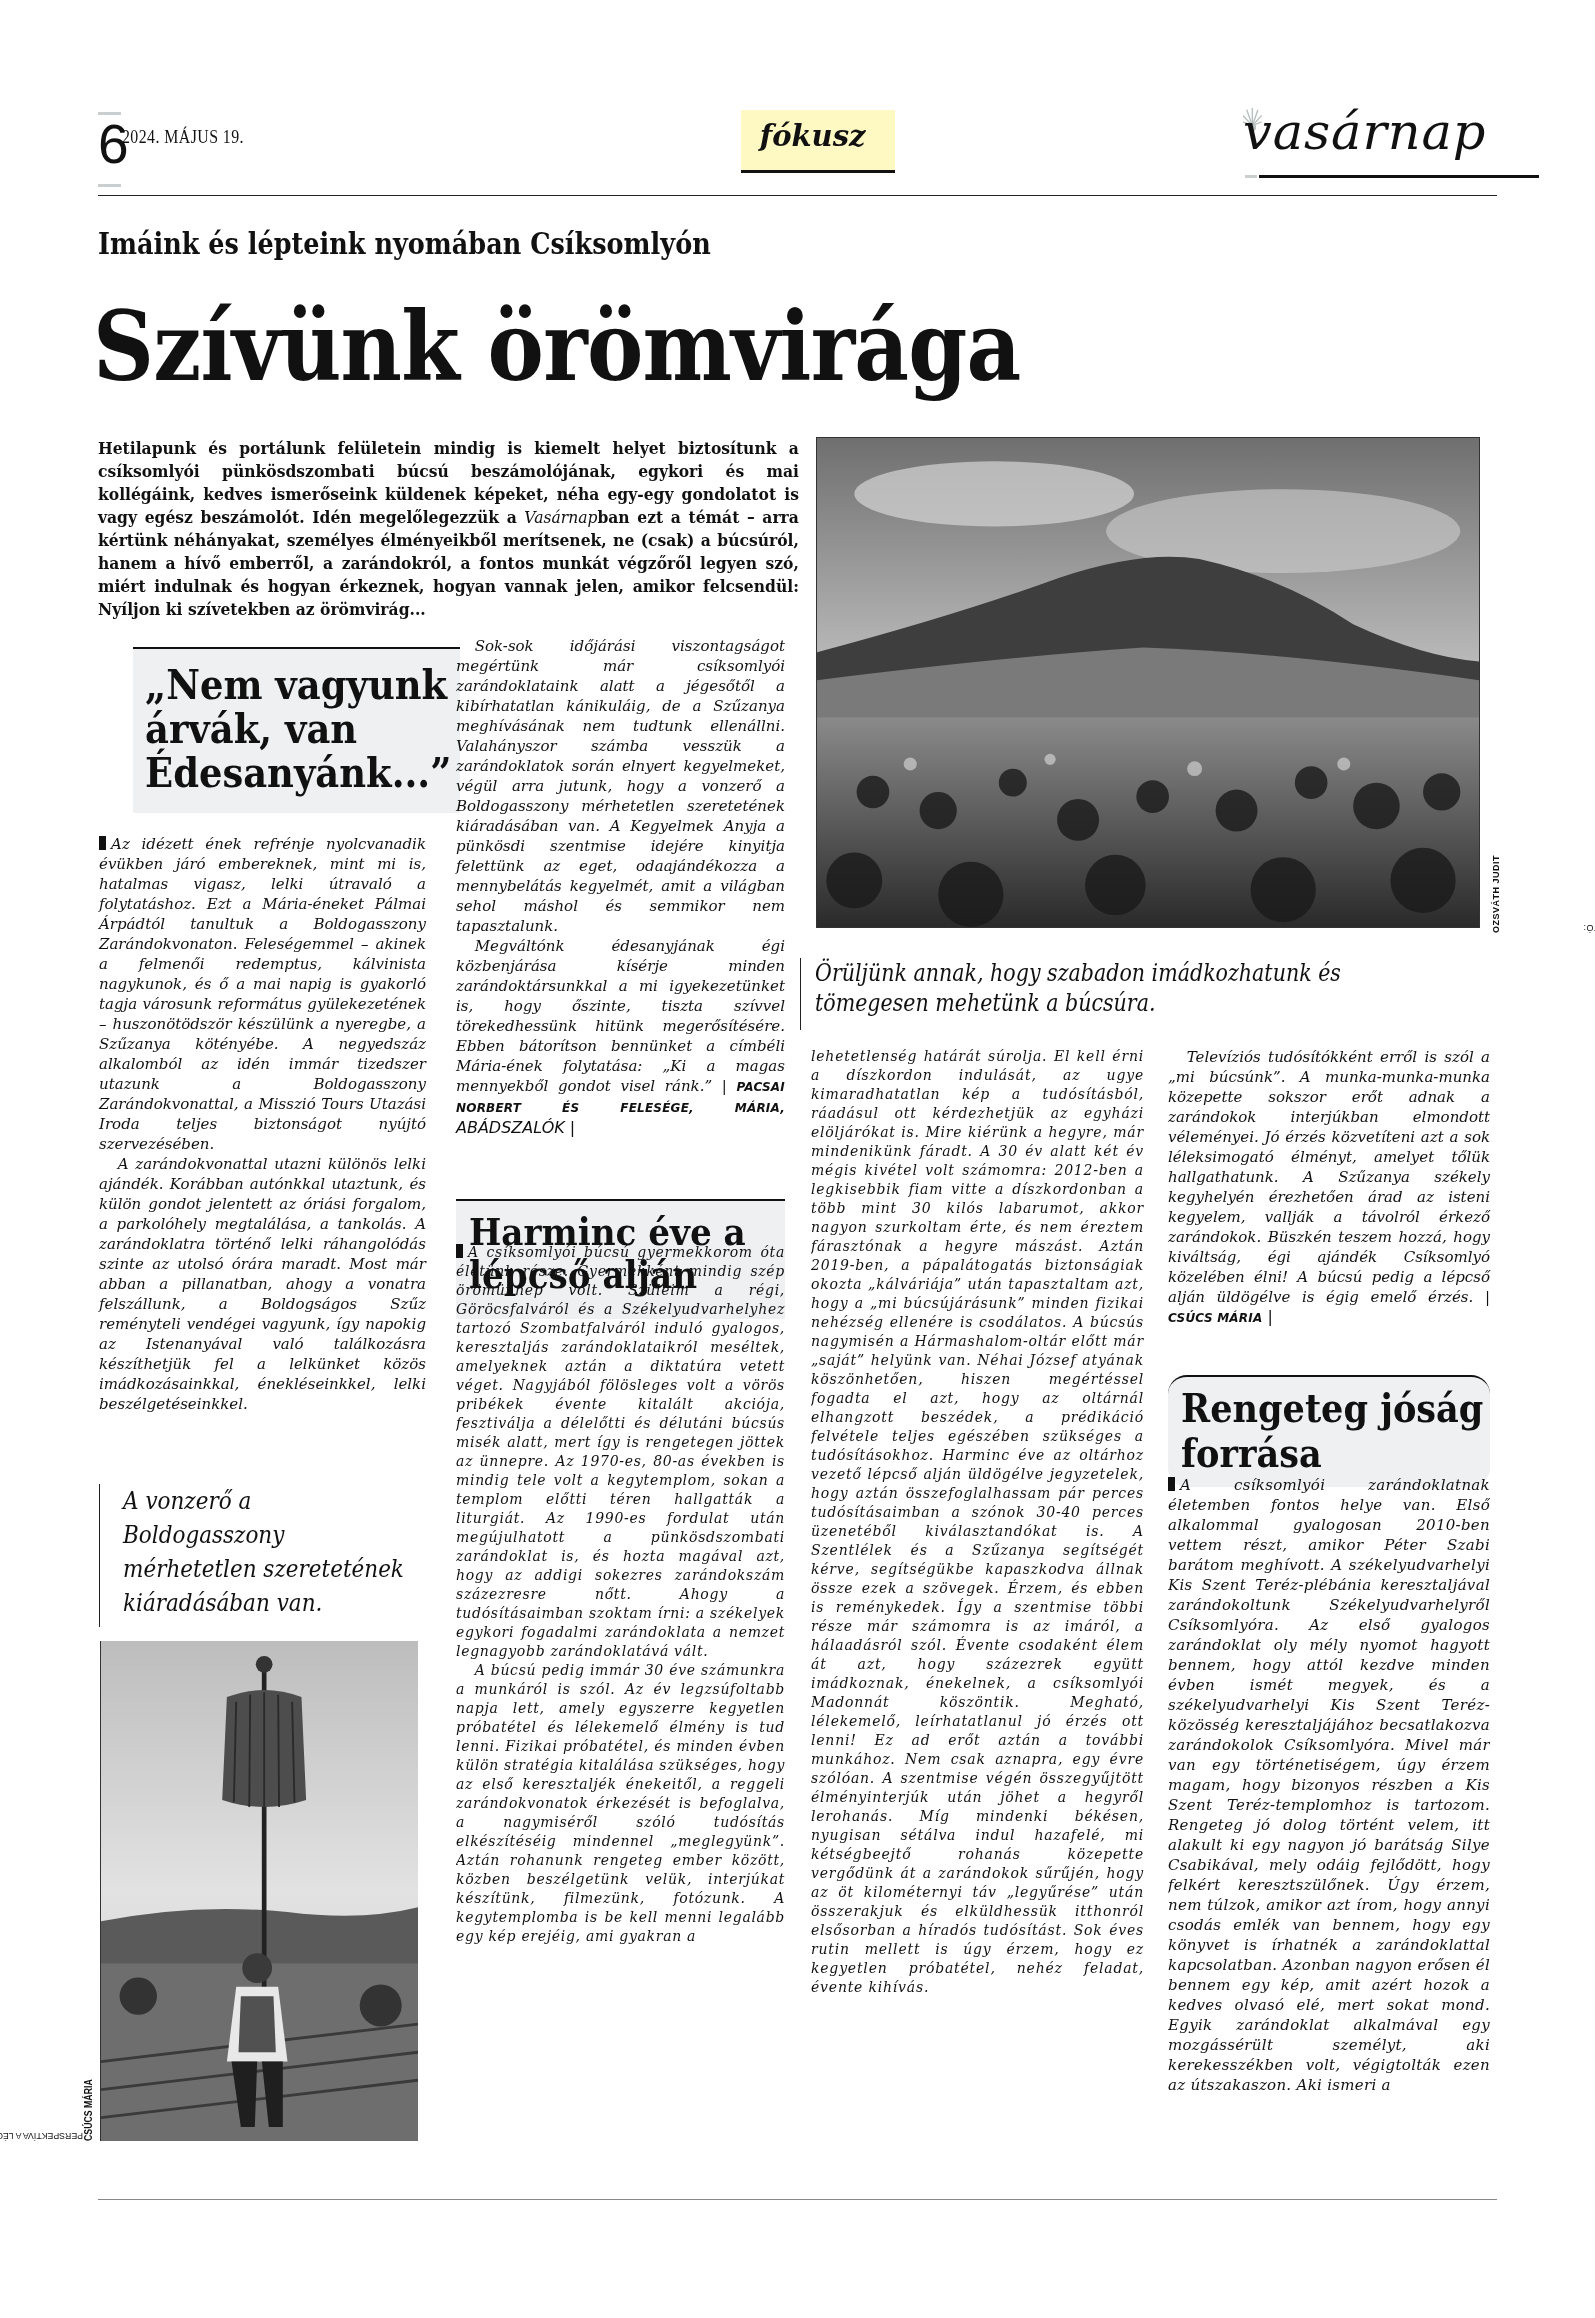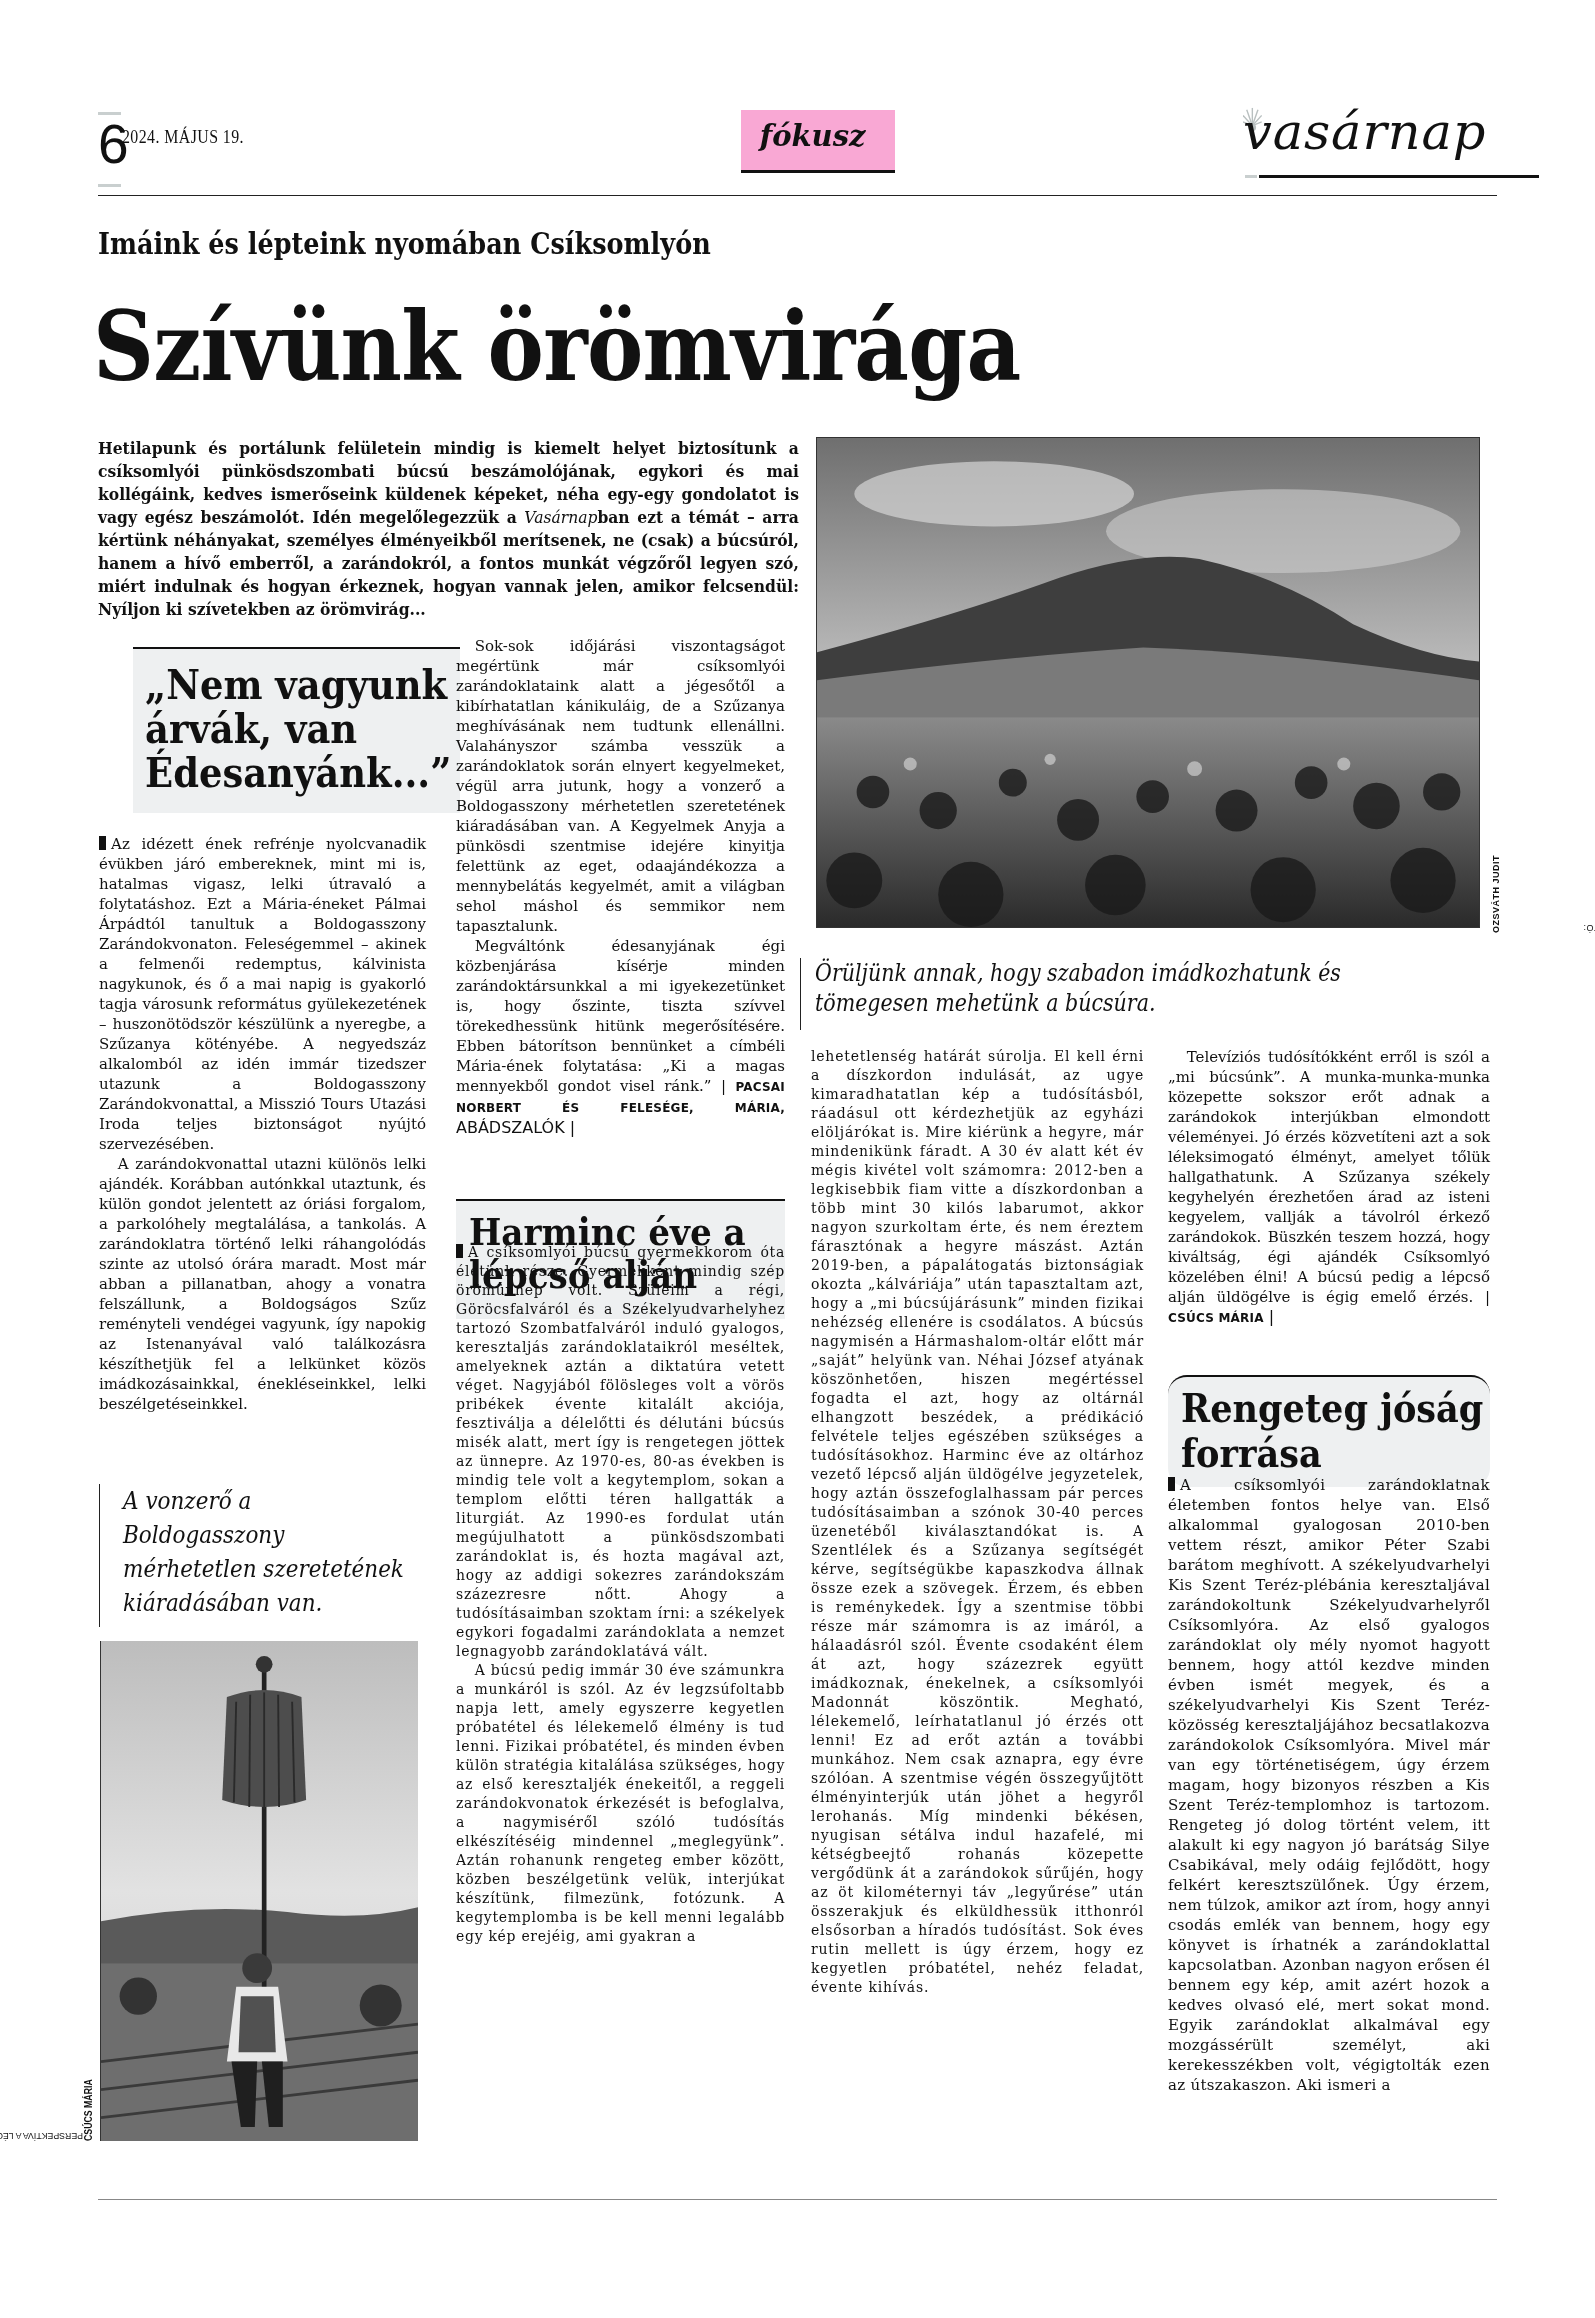--- a/index.html
+++ b/index.html
@@ -8,21 +8,21 @@
 
   .abs { position: absolute; }
 
   
   .page-num { left: 98px; top: 98px; width: 23.4px; height: 79px; }
   .page-num .bar { position: absolute; left: 0; width: 23.4px; height: 3.3px; background: #c9cfcf; }
   .page-num .bar.top { top: 14px; }
   .page-num .bar.bot { top: 86px; }
   .page-num .num { position: absolute; left: 0; top: 18.7px; width: 28px; font-family: "Liberation Sans", sans-serif; font-size: 55px; font-weight: 300; line-height: 1; }
   .date { left: 122px; top: 126px; font-family: "Liberation Serif", serif; font-size: 18.7px; transform: scaleX(0.85); transform-origin: left; letter-spacing: 0.5px; }
-  .section-tab { left: 741px; top: 110px; width: 154px; height: 63px; background: #f9a8d4; border-bottom: 3.7px solid #111; }
+  .section-tab { left: 741px; top: 110px; width: 154px; height: 63px; background: #fef9c3; border-bottom: 3.7px solid #111; }
   .section-tab span { position: absolute; left: 18.7px; top: 9.3px; font-family: "DejaVu Serif", serif; font-style: italic; font-weight: bold; font-size: 29px; }
   .logo { left: 1243px; top: 98px; width: 299px; height: 79px; }
   .logo .sun { position: absolute; left: 0; top: 9.3px; width: 18.7px; height: 28px; }
   .logo .word { position: absolute; left: 0; top: 8.4px; font-family: "DejaVu Serif", serif; font-style: italic; font-size: 51px; letter-spacing: 0.9px; line-height: 1; }
   .logo .ul-grey { position: absolute; left: 2.3px; top: 77px; width: 11.7px; height: 3.3px; background: #c9cfcf; }
   .logo .ul-black { position: absolute; left: 16.4px; top: 77px; width: 280px; height: 3.3px; background: #111; }
   .rule-top { left: 98px; top: 195px; width: 1399px; height: 1.4px; background: #222; }
 
   
   .kicker { left: 98px; top: 227px; font-family: "DejaVu Serif", serif; font-weight: bold; font-size: 29px; transform: scaleX(0.88); transform-origin: left; }
@@ -45,21 +45,21 @@
   .sbox { background: #eef0f1; border-top: 2.8px solid #111; }
   .sbox h2 { font-family: "DejaVu Serif", serif; font-weight: bold; line-height: 1.12; transform: scaleX(0.9); transform-origin: left top; }
   .sbox1 { left: 99px; top: 647px; width: 327px; height: 166px; margin-left: 34px; }
   .sbox1 h2 { position: absolute; left: 11.7px; top: 14px; font-size: 41px; line-height: 44px; width: 355px; }
   .sbox2 { left: 456px; top: 1199px; width: 329px; height: 120px; }
   .sbox2 h2 { position: absolute; left: 13px; top: 9.3px; font-size: 38px; line-height: 43px; width: 355px; }
   .sbox3 { left: 1168px; top: 1375px; width: 322px; height: 112px; border-radius: 19px; }
   .sbox3 h2 { position: absolute; left: 13px; top: 9.3px; font-size: 39px; line-height: 45px; width: 355px; }
 
   
-  .col { font-family: "DejaVu Serif", serif; font-size: 15.4px; line-height: 20px; text-align: justify; hyphens: manual; }
+  .col { font-family: "DejaVu Serif", serif; font-size: 15.4px; line-height: 20px; text-align: justify; hyphens: manual; font-style: italic; }
   .col p { text-indent: 0; }
   .col p.ind { text-indent: 18.7px; }
   .col .marker { display: inline-block; width: 6.5px; height: 14px; background: #111; margin-right: 5.6px; vertical-align: -1.4px; }
   .col .sig { font-family: "DejaVu Sans", sans-serif; font-weight: bold; font-size: 12px; letter-spacing: 0.2px; }
   .col .sig-light { font-family: "DejaVu Sans", sans-serif; font-size: 16px; }
   .c1a { left: 99px; top: 834px; width: 327px; font-size: 15px; line-height: 20px; }
   .c2a { left: 456px; top: 636px; width: 329px; font-size: 15px; line-height: 20px; }
   .c2b { left: 456px; top: 1243px; width: 329px; font-size: 14px; line-height: 19px; letter-spacing: 0.7px; }
   .c3 { left: 811px; top: 1047px; width: 333px; font-size: 14px; line-height: 19px; letter-spacing: 0.8px; }
   .c4a { left: 1168px; top: 1047px; width: 322px; font-size: 15px; line-height: 20px; }

